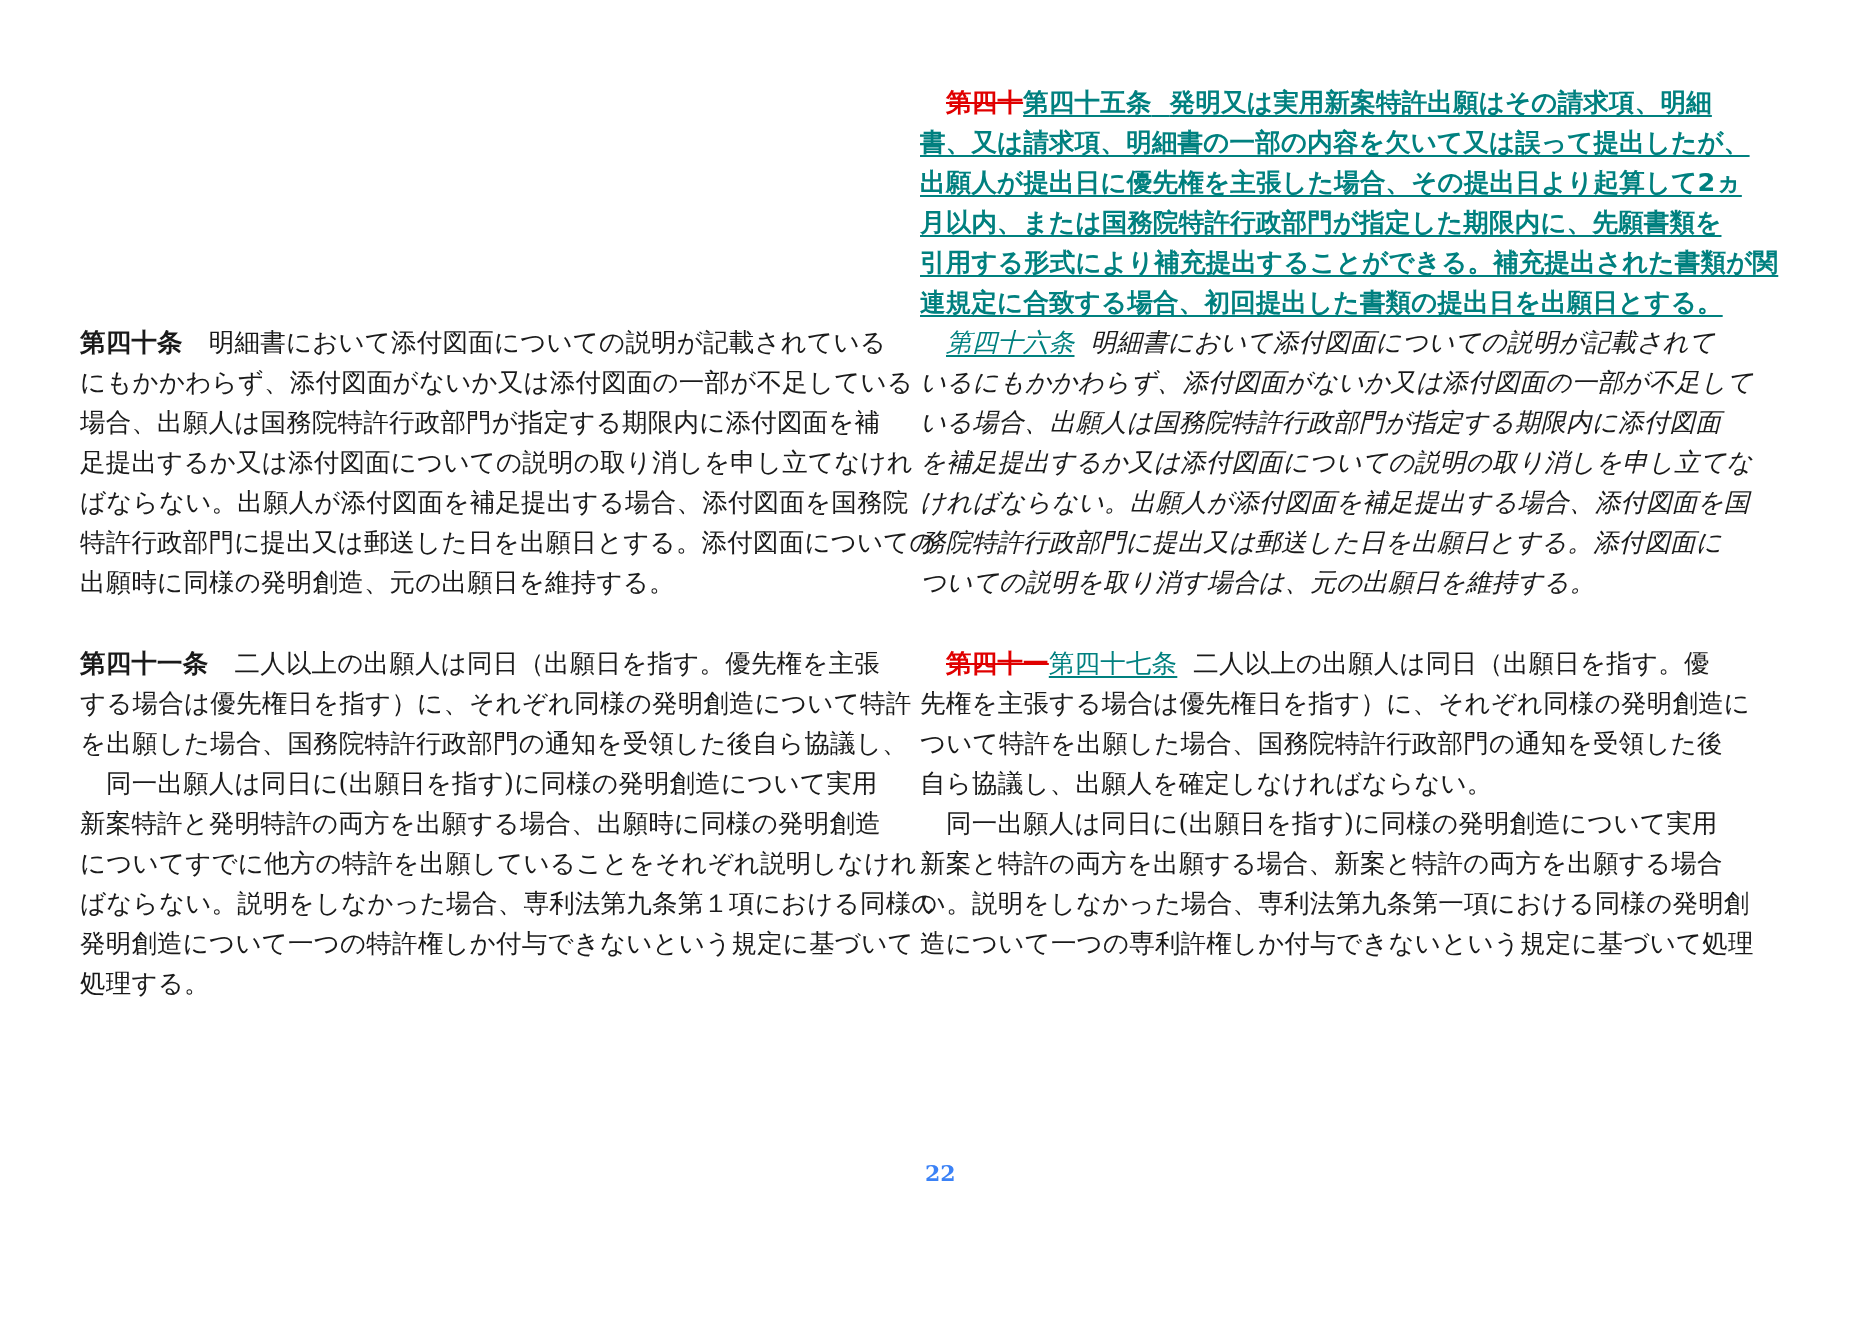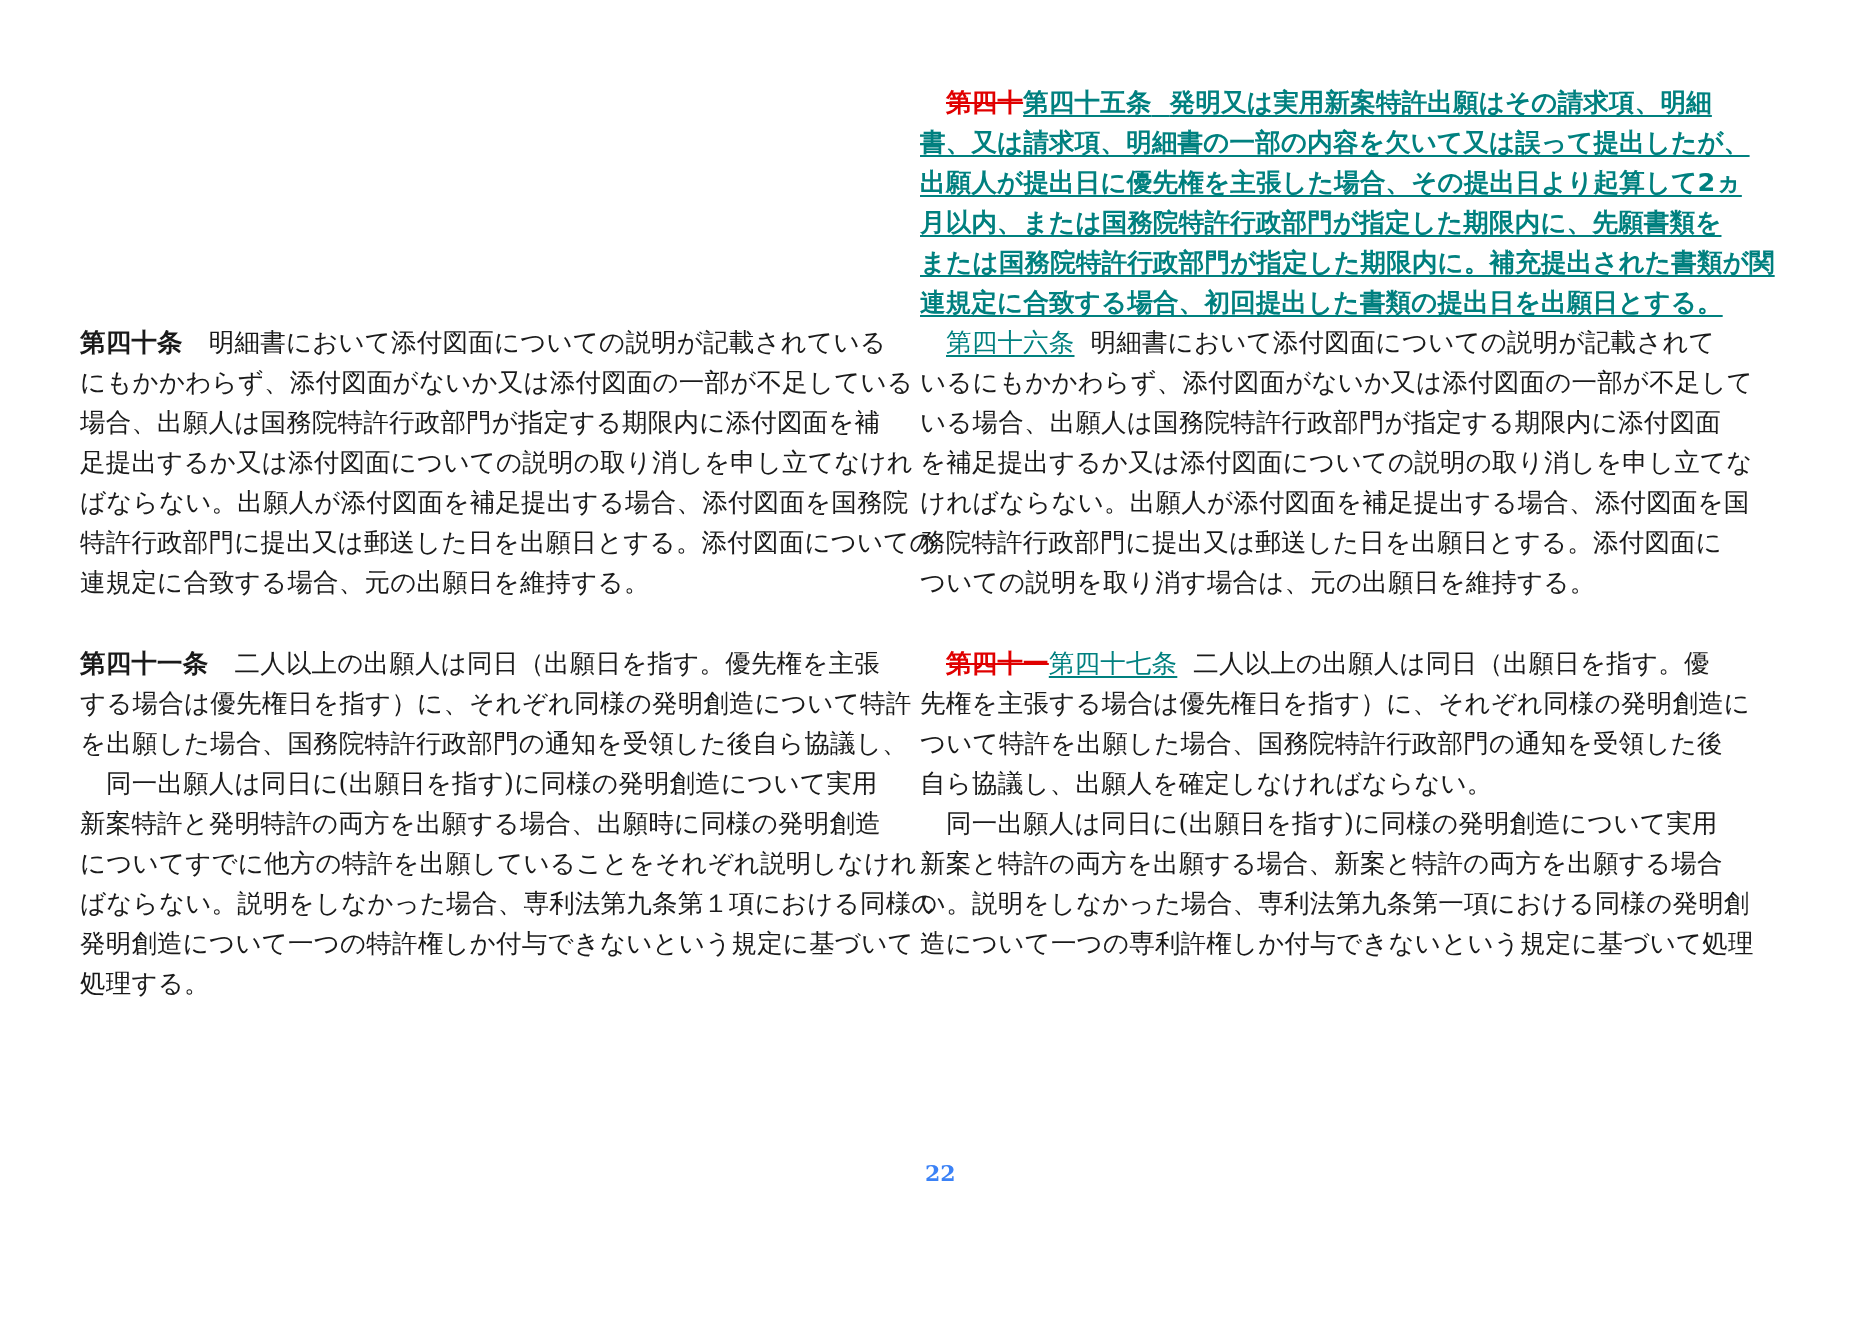--- a/index.html
+++ b/index.html
@@ -88,21 +88,21 @@
 
   <div class="col col-left">
 
     <div class="para" style="top:322px;">
       <span class="line"><span class="art-title">第四十条</span><span class="gap"></span><span>明細書において添付図面についての説明が記載されている</span></span>
       <span class="line">にもかかわらず、添付図面がないか又は添付図面の一部が不足している</span>
       <span class="line">場合、出願人は国務院特許行政部門が指定する期限内に添付図面を補</span>
       <span class="line">足提出するか又は添付図面についての説明の取り消しを申し立てなけれ</span>
       <span class="line">ばならない。出願人が添付図面を補足提出する場合、添付図面を国務院</span>
       <span class="line">特許行政部門に提出又は郵送した日を出願日とする。添付図面についての</span>
-      <span class="line">連規定に合致する場合、元の出願日を維持する。</span>
+      <span class="line">出願時に同様の発明創造、元の出願日を維持する。</span>
     </div>
 
     <div class="para" style="top:643px;">
       <span class="line"><span class="art-title">第四十一条</span><span class="gap"></span><span>二人以上の出願人は同日（出願日を指す。優先権を主張</span></span>
       <span class="line">する場合は優先権日を指す）に、それぞれ同様の発明創造について特許</span>
       <span class="line">を出願した場合、国務院特許行政部門の通知を受領した後自ら協議し、</span>
       <span class="line indent">同一出願人は同日に(出願日を指す)に同様の発明創造について実用</span>
       <span class="line">新案特許と発明特許の両方を出願する場合、出願時に同様の発明創造</span>
       <span class="line">についてすでに他方の特許を出願していることをそれぞれ説明しなけれ</span>
       <span class="line">ばならない。説明をしなかった場合、専利法第九条第１項における同様の</span>
@@ -111,25 +111,25 @@
     </div>
   </div>
 
   <div class="col col-right">
 
     <div class="para" style="top:82px;">
       <span class="line indent"><span class="deleted">第四十</span><span class="inserted-bold">第四十五条</span><span class="inserted-bold">&nbsp;&nbsp;</span><span class="inserted-bold">発明又は実用新案特許出願はその請求項、明細</span></span>
       <span class="line"><span class="inserted-bold">書、又は請求項、明細書の一部の内容を欠いて又は誤って提出したが、</span></span>
       <span class="line"><span class="inserted-bold">出願人が提出日に優先権を主張した場合、その提出日より起算して2ヵ</span></span>
       <span class="line"><span class="inserted-bold">月以内、または国務院特許行政部門が指定した期限内に、先願書類を</span></span>
-      <span class="line"><span class="inserted-bold">または国務院特許行政部門が指定した期限内に。補充提出された書類が関</span></span>
+      <span class="line"><span class="inserted-bold">引用する形式により補充提出することができる。補充提出された書類が関</span></span>
       <span class="line"><span class="inserted-bold">連規定に合致する場合、初回提出した書類の提出日を出願日とする。</span></span>
     </div>
 
-    <div class="para" style="top:322px;">
+    <div class="para" style="top:322px;font-style:italic;">
       <span class="line indent"><span class="inserted">第四十六条</span><span class="gap2"></span><span>明細書において添付図面についての説明が記載されて</span></span>
       <span class="line">いるにもかかわらず、添付図面がないか又は添付図面の一部が不足して</span>
       <span class="line">いる場合、出願人は国務院特許行政部門が指定する期限内に添付図面</span>
       <span class="line">を補足提出するか又は添付図面についての説明の取り消しを申し立てな</span>
       <span class="line">ければならない。出願人が添付図面を補足提出する場合、添付図面を国</span>
       <span class="line">務院特許行政部門に提出又は郵送した日を出願日とする。添付図面に</span>
       <span class="line">ついての説明を取り消す場合は、元の出願日を維持する。</span>
     </div>
 
     <div class="para" style="top:643px;">

